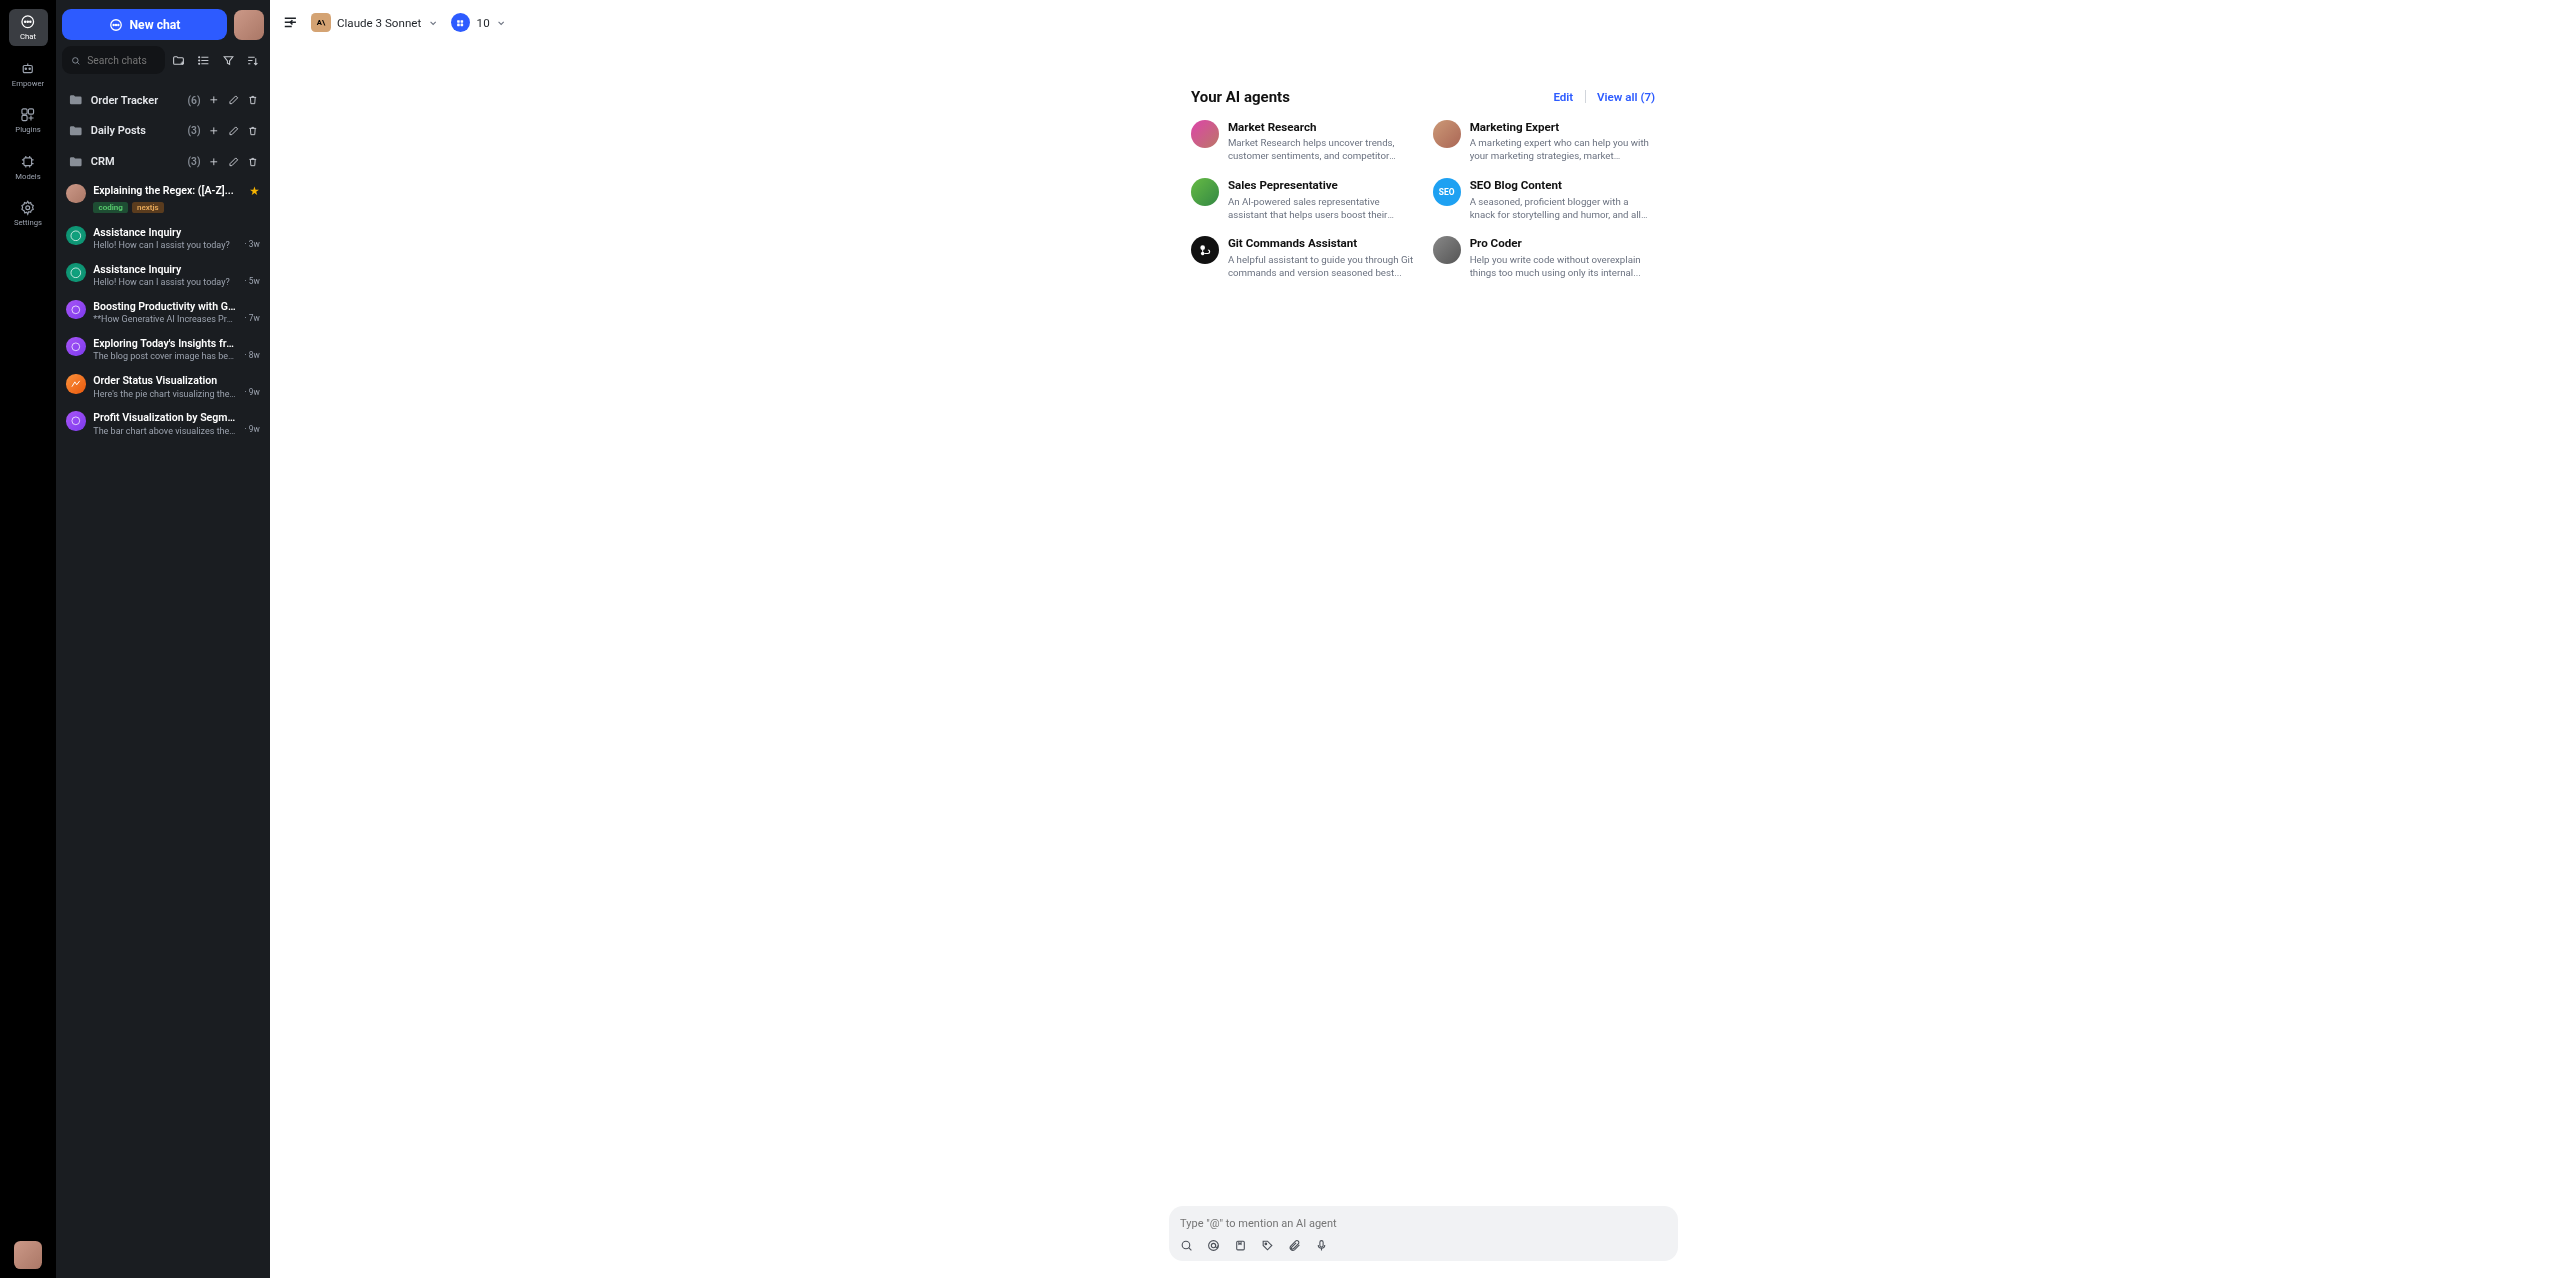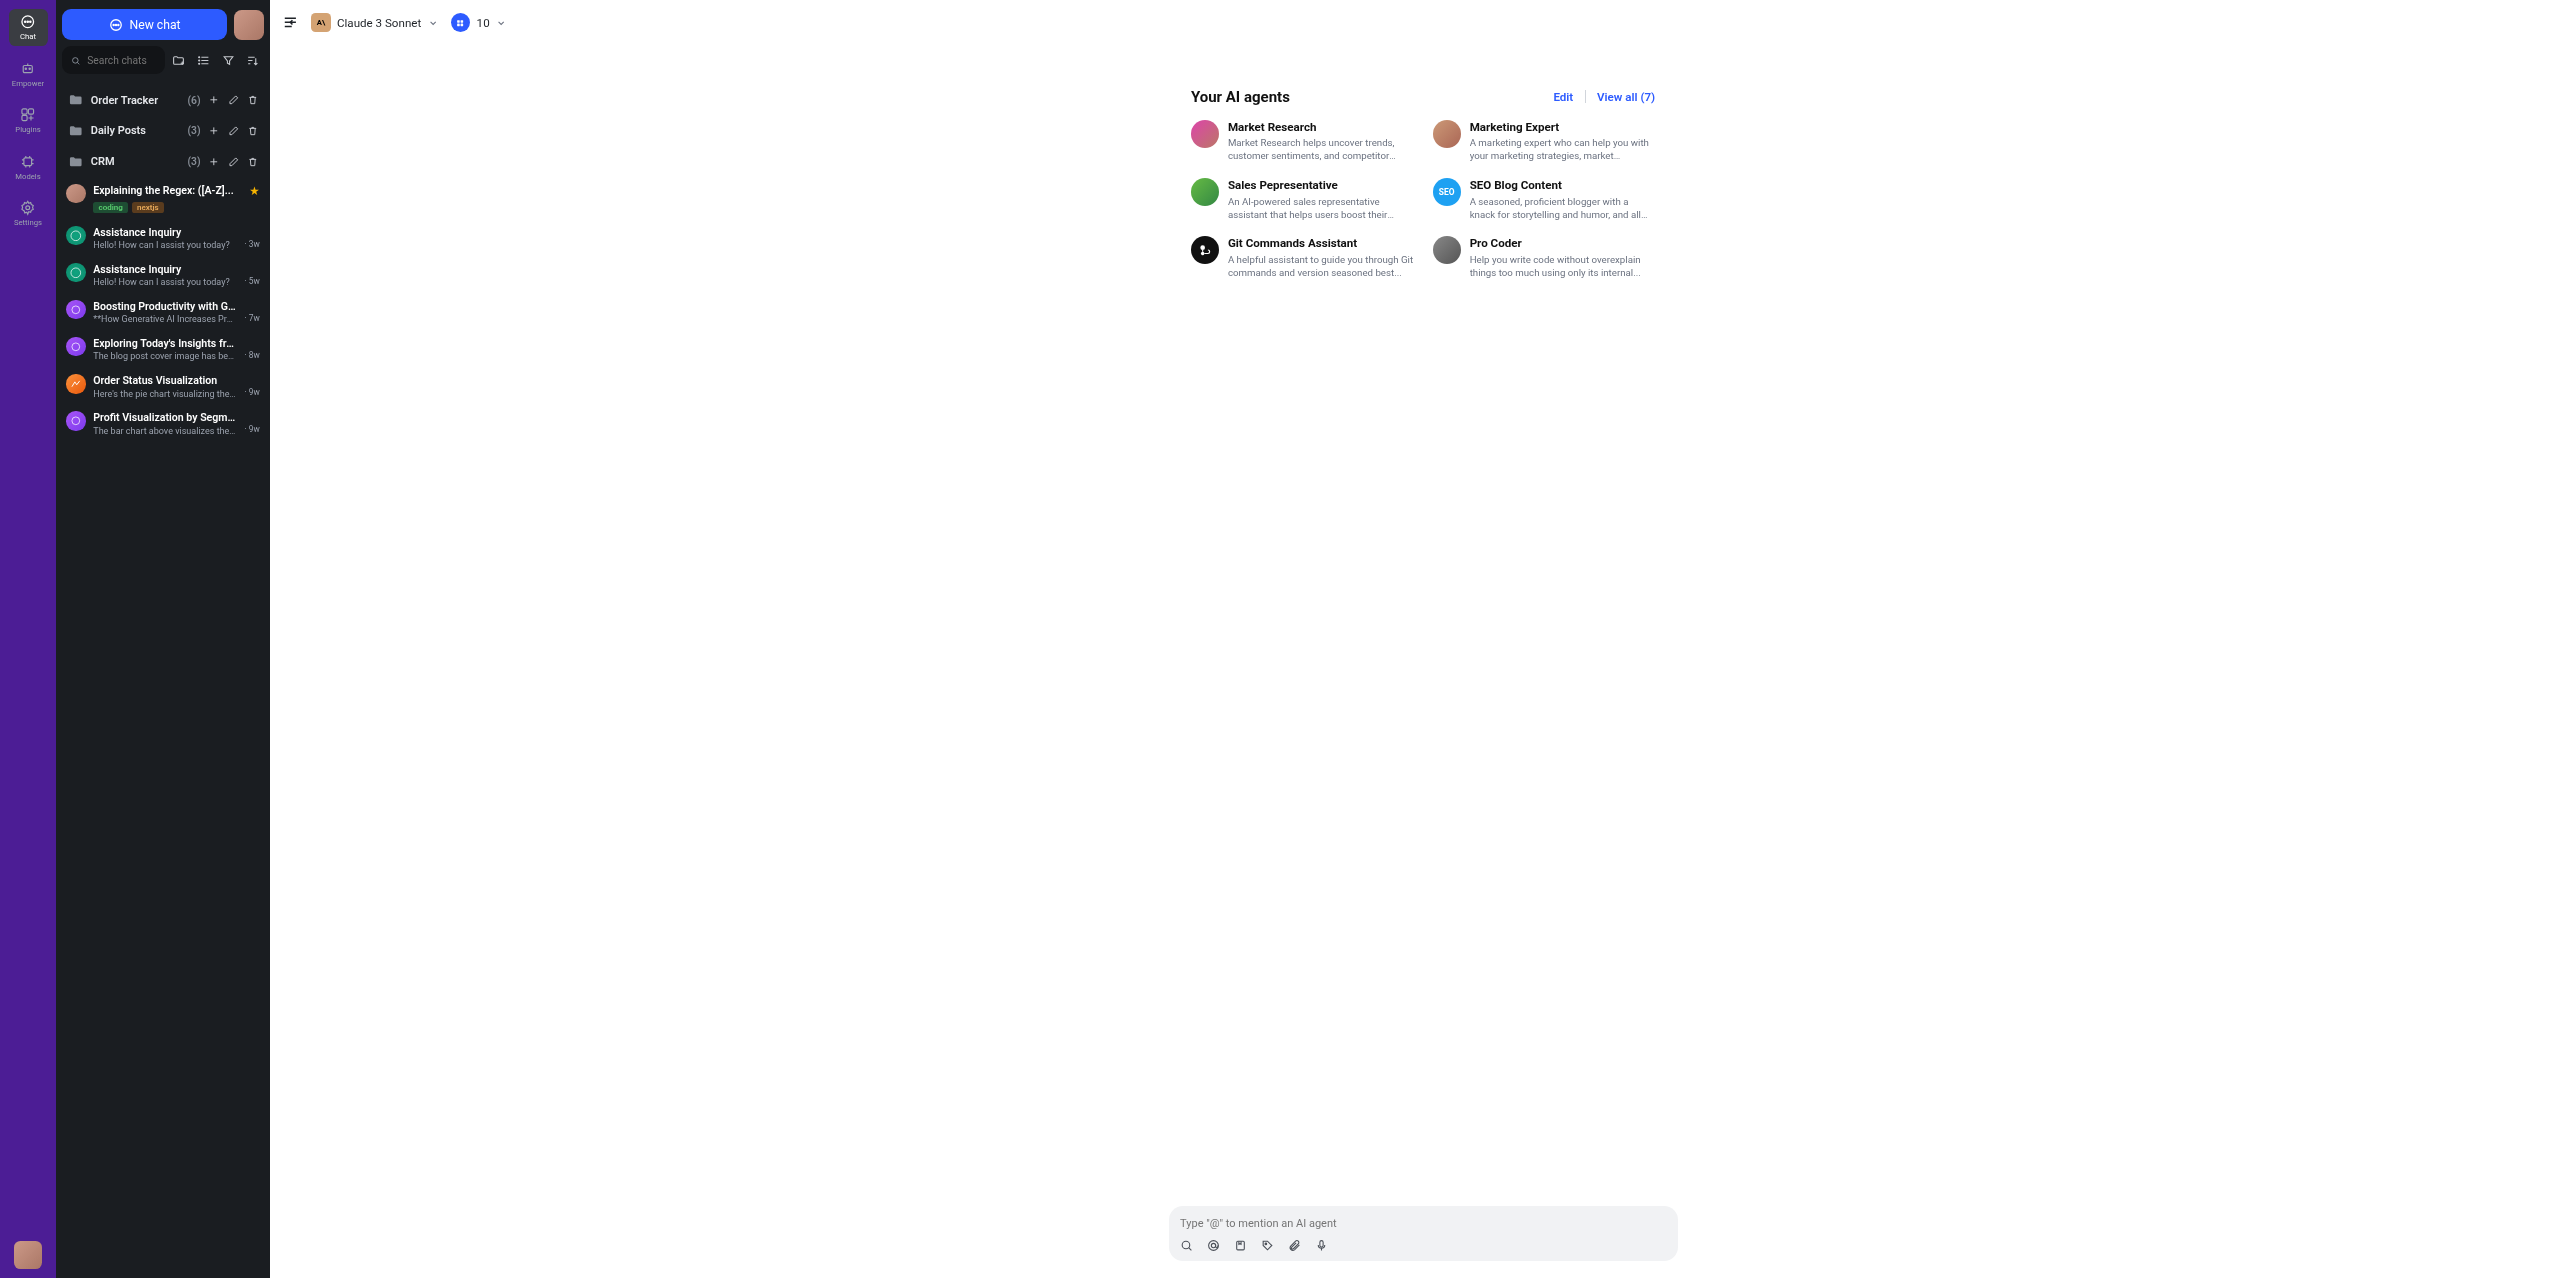--- a/index.html
+++ b/index.html
@@ -1,31 +1,31 @@
 <!DOCTYPE html>
 <html style="font-size:10.3px"><head>
 <meta charset="utf-8">
 <style>
 * { box-sizing: border-box; margin: 0; padding: 0; font-family: -apple-system, BlinkMacSystemFont, "Segoe UI", Roboto, sans-serif; }
 html, body { height: 100%; background: #fff; overflow: hidden; }
 .app { display: flex; height: 100vh; }
 
 
-.rail { width: 56px; background: #4c1d95; display: flex; flex-direction: column; align-items: center; padding: 9px 0; gap: 9px; }
+.rail { width: 56px; background: #000000; display: flex; flex-direction: column; align-items: center; padding: 9px 0; gap: 9px; }
 .rail-item { width: 39px; display: flex; flex-direction: column; align-items: center; gap: 2.6px; padding: 5.2px 0; border-radius: 6.4px; cursor: pointer; color: #9ca3af; }
 .rail-item.active { background: #3a3d42; color: #fff; }
 .rail-item svg { width: 15.5px; height: 15.5px; }
 .rail-label { font-size: 7.7px; }
 .rail-spacer { flex: 1; }
 .rail-avatar { width: 28px; height: 28px; border-radius: 6.4px; background: linear-gradient(135deg,#c98,#a76); overflow: hidden; }
 
 
 .sidebar { width: 214px; background: #1a1d21; display: flex; flex-direction: column; padding: 9px 6.4px; gap: 6.4px; }
 .sidebar-top { display: flex; align-items: center; gap: 6.4px; }
-.new-chat-btn { flex: 1; background: #2d5bff; color: #fff; border: none; border-radius: 9px; height: 31px; display: flex; align-items: center; justify-content: center; gap: 6.4px; font-size: 12.2px; font-weight: 400; cursor: pointer; }
+.new-chat-btn { flex: 1; background: #2d5bff; color: #fff; border: none; border-radius: 9px; height: 31px; display: flex; align-items: center; justify-content: center; gap: 6.4px; font-size: 12.2px; font-weight: 700; cursor: pointer; }
 .top-avatar { width: 30px; height: 30px; border-radius: 7.7px; background: linear-gradient(135deg,#c98,#a76); }
 .search-row { display: flex; align-items: center; gap: 2.6px; }
 .search-box { flex: 1; background: #121417; border-radius: 9px; display: flex; align-items: center; padding: 0 9px; height: 28px; gap: 6.4px; }
 .search-box svg { width: 11.6px; height: 11.6px; color: #9ca3af; }
 .search-box input { background: none; border: none; outline: none; color: #9ca3af; font-size: 10.3px; width: 100%; }
 .tool-icon { width: 22px; height: 22px; display: flex; align-items: center; justify-content: center; color: #c7cad0; cursor: pointer; }
 .tool-icon svg { width: 13px; height: 13px; }
 
 .chat-list { flex: 1; overflow-y: auto; margin-top: 3.9px; }
 .chat-list::-webkit-scrollbar { width: 0; }

